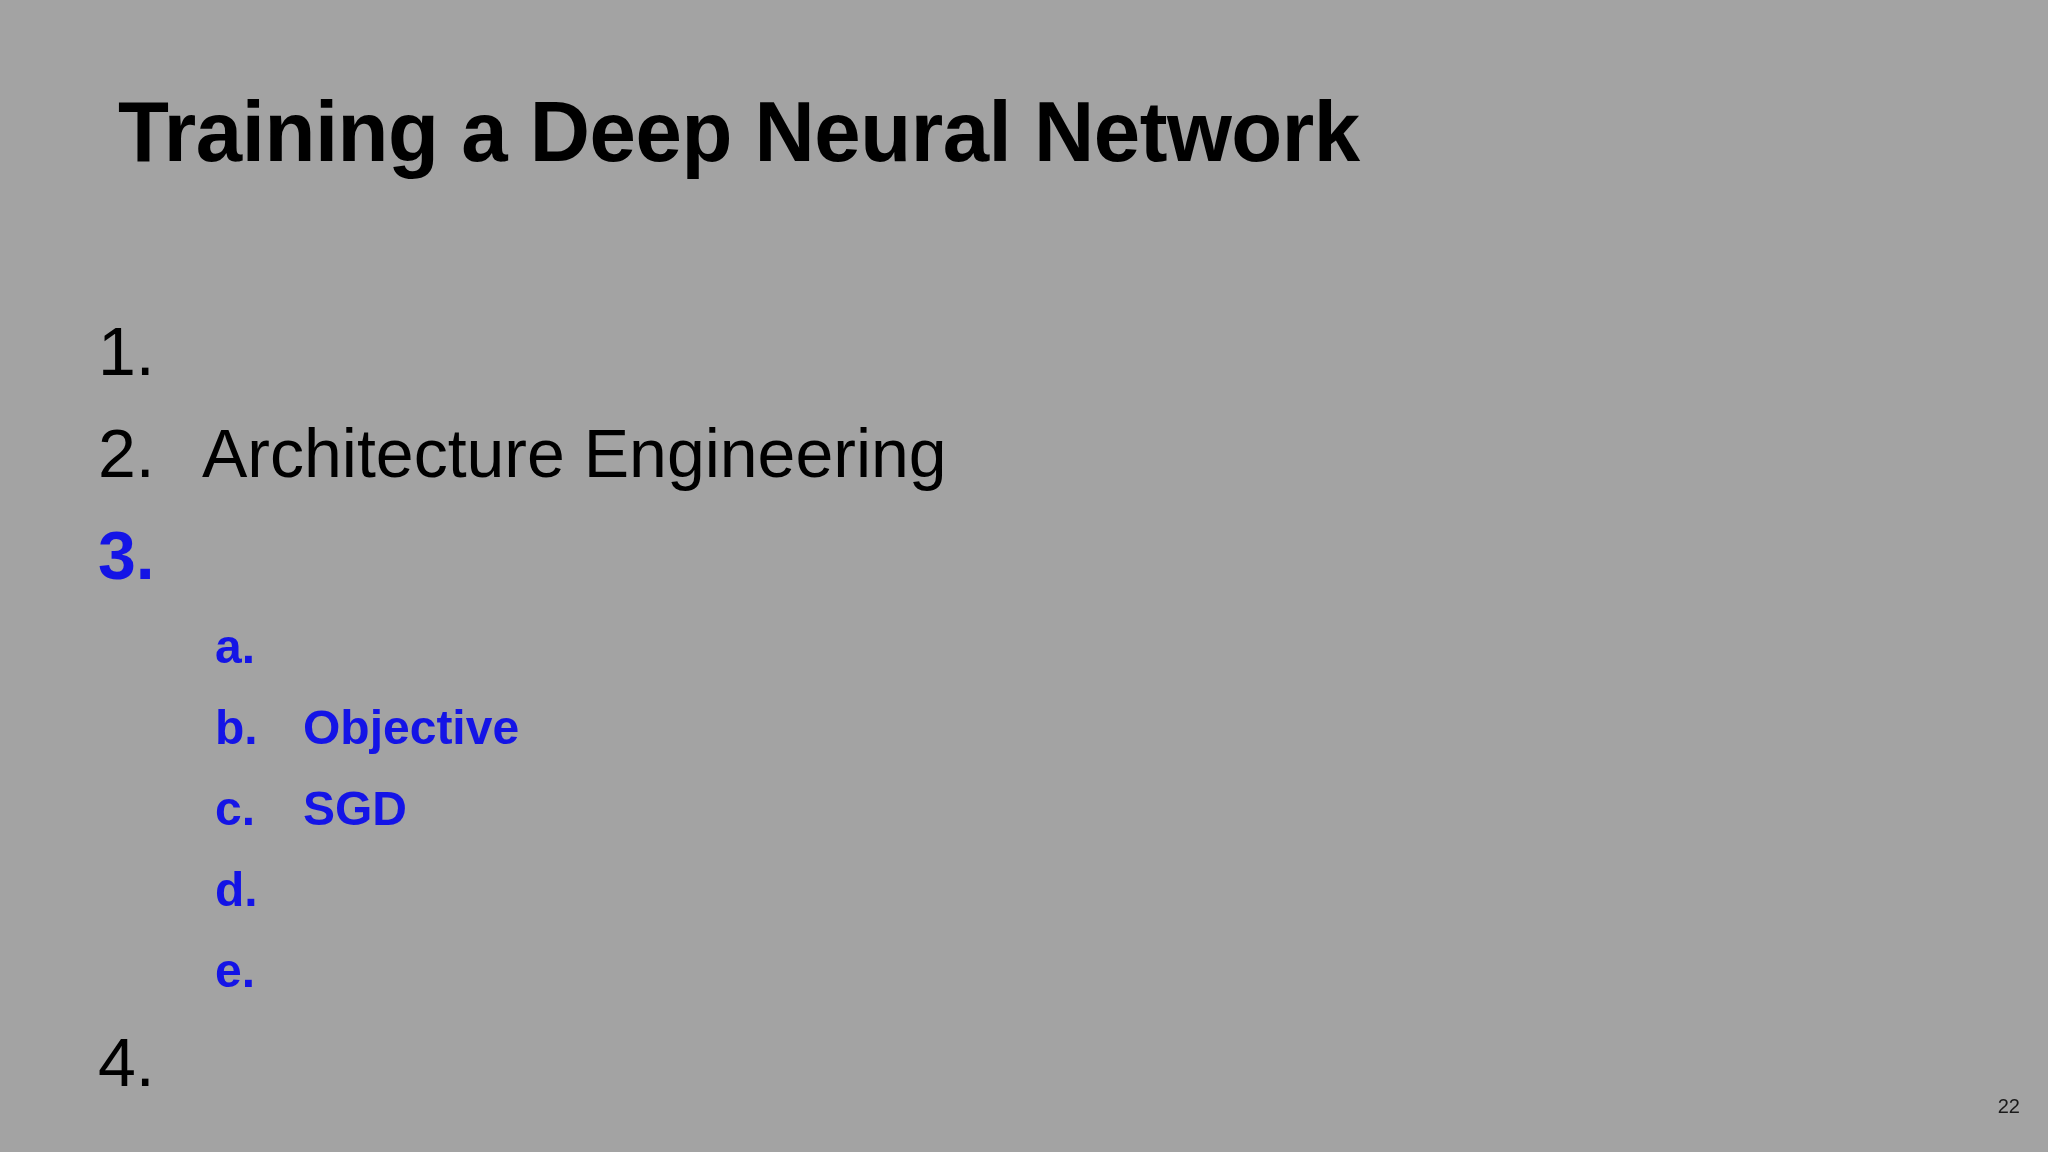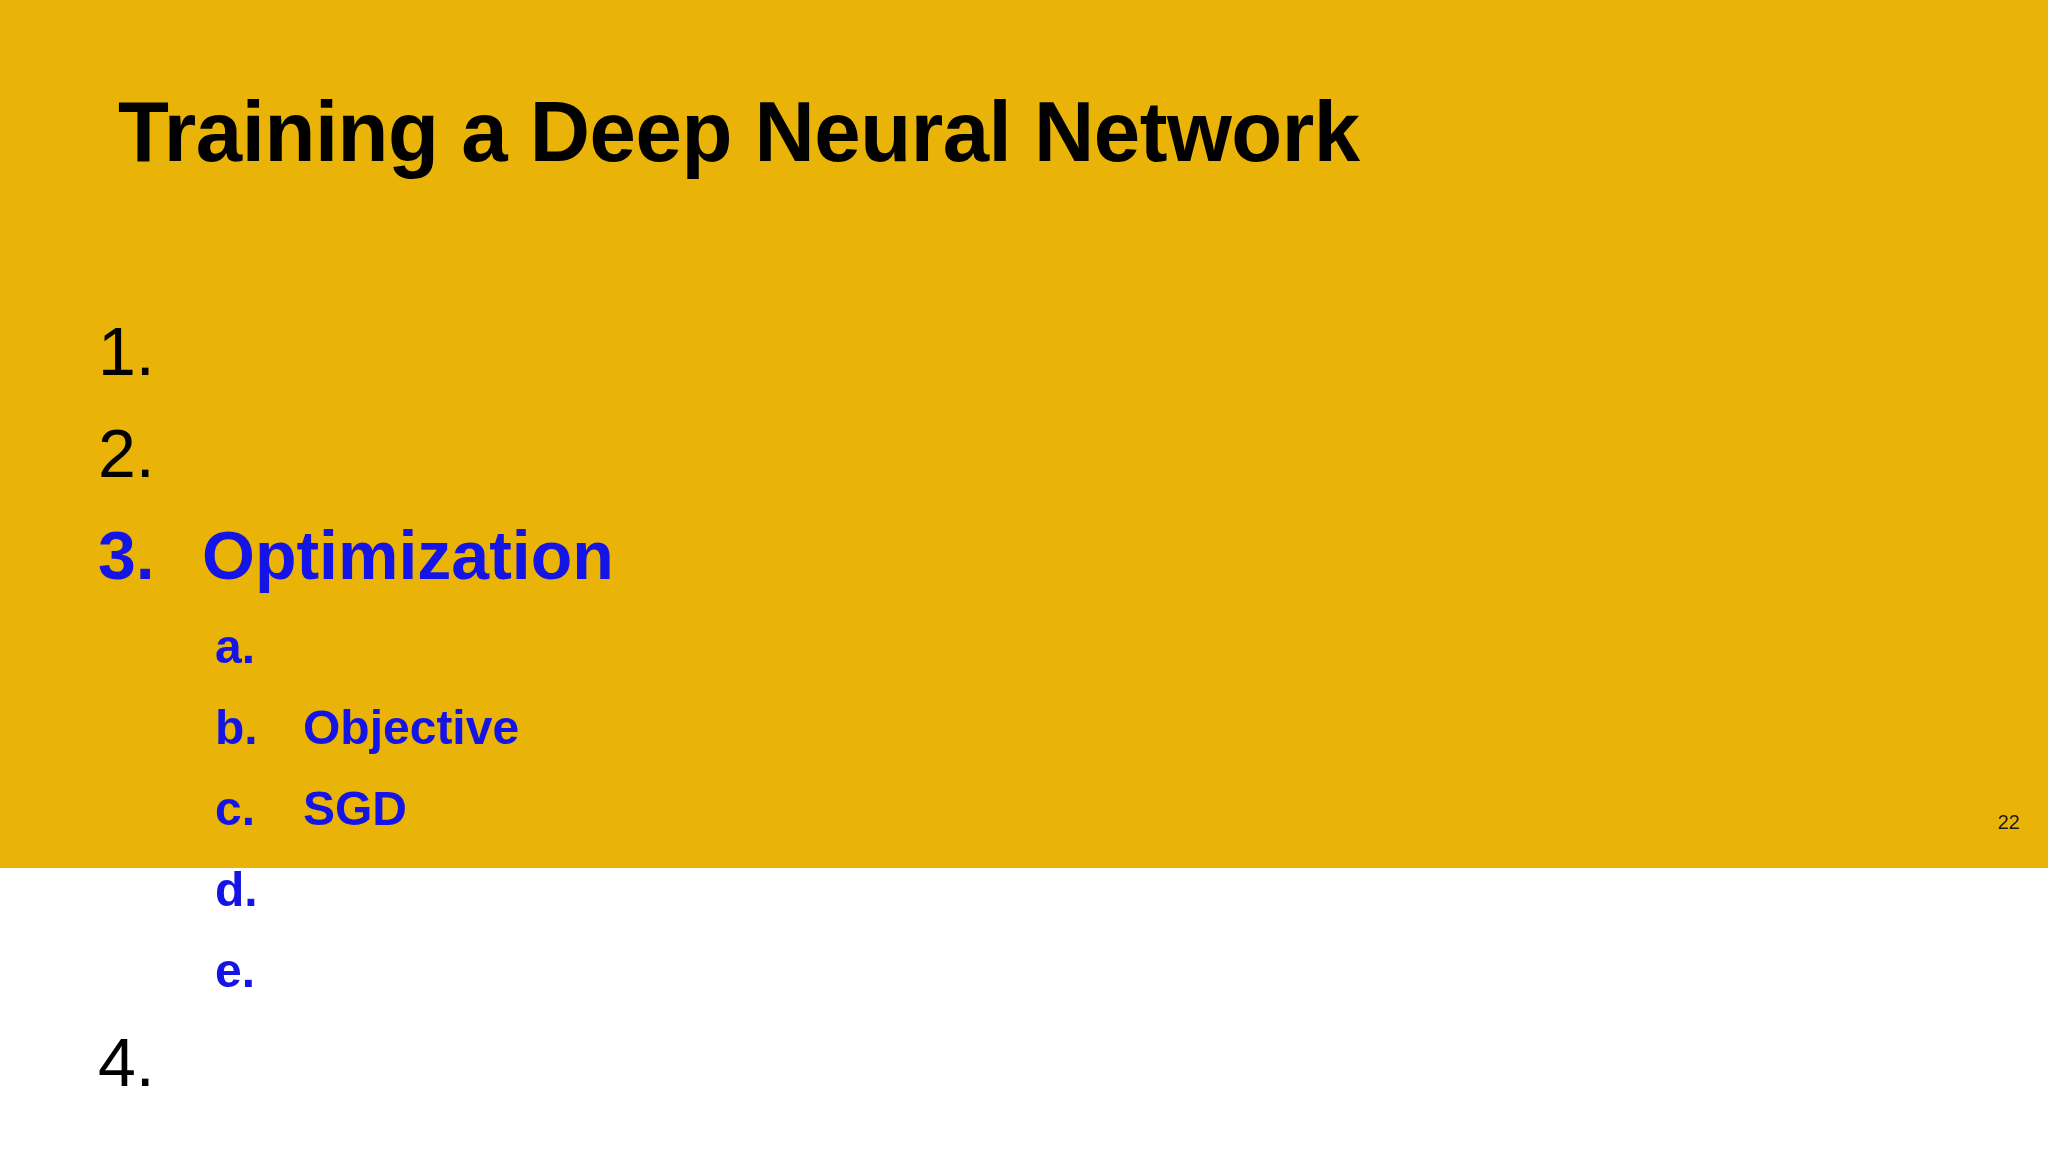--- a/index.html
+++ b/index.html
@@ -11,22 +11,22 @@
     width: 2048px;
     height: 1152px;
     overflow: hidden;
     font-family: "Liberation Sans", "DejaVu Sans", sans-serif;
     -webkit-font-smoothing: antialiased;
   }
 
   .slide {
     position: relative;
     width: 2048px;
-    height: 868px;
-    background: #eab308;
+    height: 1152px;
+    background: #a3a3a3;
     text-decoration: underline;
   }
 
   
   .slide-title {
     position: absolute;
     left: 118px;
     top: 88px;
     width: 1830px;
     font-size: 86px;
@@ -109,25 +109,25 @@
   <div class="slide-title">Training a Deep Neural Network</div>
 
   <div class="body-list">
 
     <div class="li lvl1">
       <span class="marker">1.</span>
     </div>
 
     <div class="li lvl1">
       <span class="marker">2.</span>
+      <span class="txt">Architecture Engineering</span>
     </div>
 
     <div class="li lvl1 hl">
       <span class="marker">3.</span>
-      <span class="txt">Optimization</span>
     </div>
 
     <div class="li lvl2">
       <span class="marker">a.</span>
     </div>
 
     <div class="li lvl2">
       <span class="marker">b.</span>
       <span class="txt">Objective</span>
     </div>

